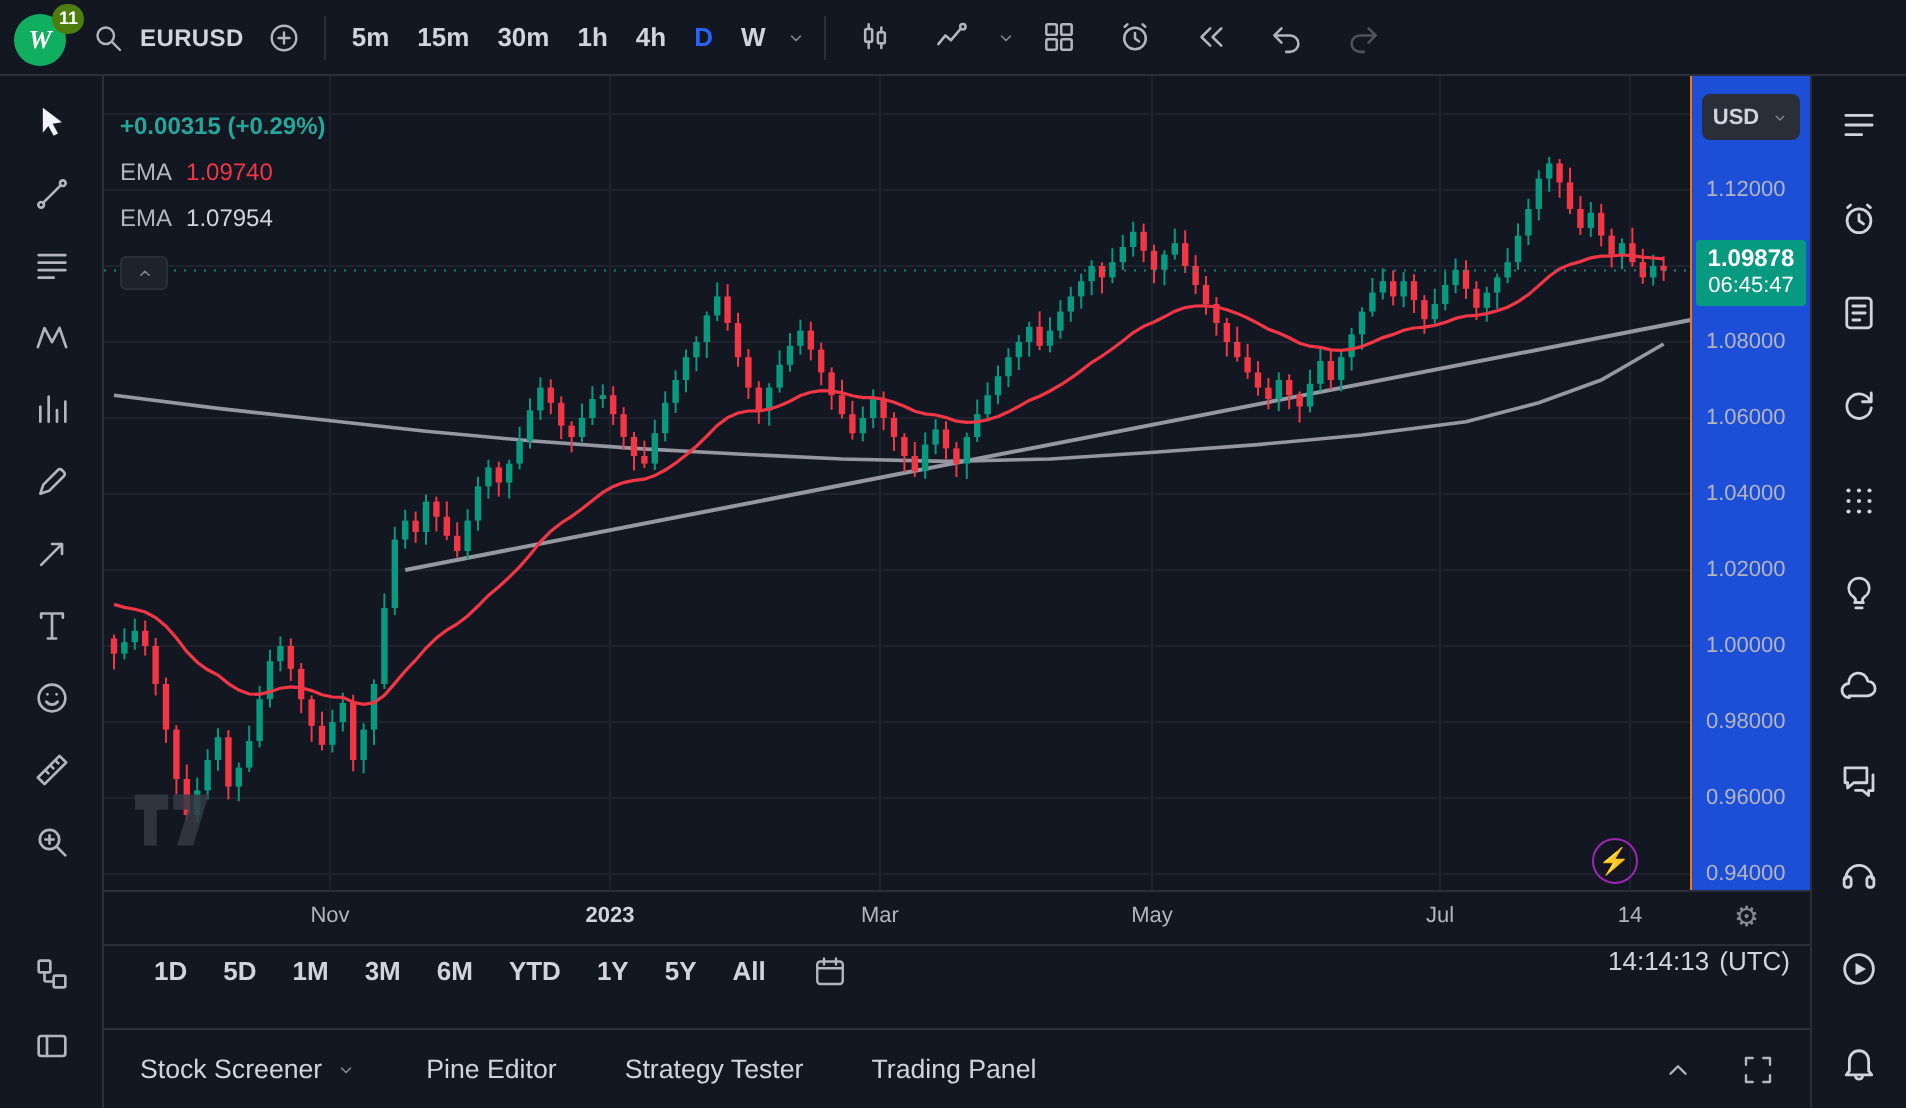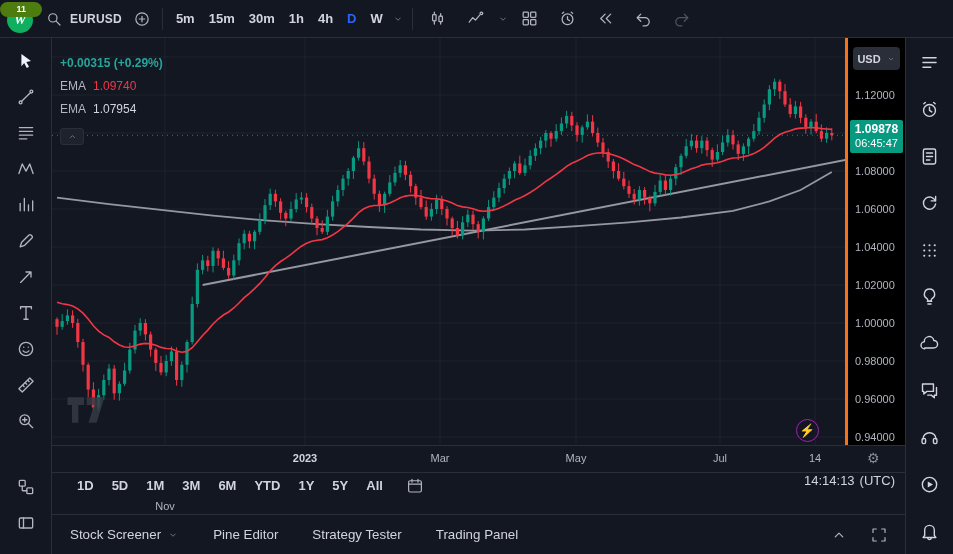--- a/index.html
+++ b/index.html
@@ -6,21 +6,21 @@
   html,body{width:953px;height:554px;overflow:hidden}
   body{background:#131722;color:#d1d4dc;font-family:"Liberation Sans",sans-serif;font-size:12px;position:relative}
   button{font-family:inherit;background:none;border:none;color:inherit;cursor:pointer}
   .ic{display:inline-flex;align-items:center;justify-content:center}
   .ic svg{width:100%;height:100%;fill:none;stroke:currentColor;stroke-width:1.6;stroke-linecap:round;stroke-linejoin:round}
 
   
   .topbar{position:absolute;left:0;top:0;width:953px;height:38px;display:flex;align-items:center;padding:0 6px;border-bottom:1px solid #2a2e39;background:#131722;z-index:10}
   .logo-wrap{position:relative;width:32px;height:30px;margin-right:2px}
   .logo{position:absolute;left:1px;top:3px;width:26px;height:26px;border-radius:50%;background:#0faf5f;color:#fff;display:flex;align-items:center;justify-content:center;font-family:"Liberation Serif",serif;font-style:italic;font-weight:700;font-size:13px}
-  .logo-badge{position:absolute;right:-4px;top:-2px;min-width:15px;height:15px;border-radius:8px;background:#4d7c0f;color:#fff;font-size:9px;font-weight:700;display:flex;align-items:center;justify-content:center;padding:0 16px}
+  .logo-badge{position:absolute;right:-4px;top:-2px;min-width:15px;height:15px;border-radius:8px;background:#4d7c0f;color:#fff;font-size:9px;font-weight:700;display:flex;align-items:center;justify-content:center;padding:0 3px}
   .ibtn{width:28px;height:28px;border-radius:4px;color:#b2b5be;display:flex;align-items:center;justify-content:center}
   .ibtn .ic{width:18px;height:18px}
   .symbol{font-size:12px;font-weight:700;color:#d1d4dc;margin:0 6px 0 2px;letter-spacing:.2px}
   .sep{width:1px;height:22px;background:#2a2e39;margin:0 6px}
   .tf-group{display:flex;align-items:center}
   .tf-btn{height:26px;padding:0 7px;font-size:13px;font-weight:600;color:#d1d4dc;border-radius:4px}
   .tf-btn.active{color:#2962ff}
   .caret-btn{width:16px;height:26px;color:#868993;display:flex;align-items:center;justify-content:center}
   .caret-btn .ic{width:12px;height:12px}
   .tb-tools{display:flex;align-items:center}
@@ -53,21 +53,21 @@
   #chart-svg{position:absolute;left:0;top:0}
   .legend{position:absolute;left:8px;top:18px;z-index:3}
   .lg-change{font-size:12px;font-weight:600}
   .lg-row{margin-top:9px;font-size:12px}
   .lg-row .lg-label{color:#b2b5be;margin-right:7px}
   .lg-collapse{margin-top:12px;width:24px;height:17px;border:1px solid #2a2e39;border-radius:3px;background:#1e222d;color:#868993;display:flex;align-items:center;justify-content:center}
   .lg-collapse .ic{width:11px;height:11px}
   .watermark{position:absolute;left:14px;top:358px;opacity:.85}
   .lightning-btn{position:absolute;left:744px;top:381px;width:23px;height:23px;border:1.5px solid #9c27b0;border-radius:50%;color:#9c27b0;font-size:13px;display:flex;align-items:center;justify-content:center;background:rgba(19,23,34,.4);z-index:3}
 
-  .price-scale{position:relative;width:60px;border-left:3px solid #f97316;background:#000000}
+  .price-scale{position:relative;width:60px;border-left:1px solid #f97316;background:#1d4ed8}
   .usd-btn{position:absolute;top:9px;left:5px;right:5px;height:23px;background:#2a2e39;border-radius:4px;color:#d1d4dc;font-size:11px;font-weight:600;display:flex;align-items:center;justify-content:center;gap:5px}
   .usd-btn .ic{width:10px;height:10px;color:#868993}
   .ps-label{position:absolute;left:7px;font-size:11px;color:#b2b5be}
   .ps-badge{position:absolute;left:2px;right:2px;border-radius:2px;color:#fff;text-align:center;padding:2px 0 3px;line-height:1.2;z-index:2}
   .ps-badge .bp{font-size:12px;font-weight:600}
   .ps-badge .cd{font-size:11px}
 
   .time-axis{position:absolute;left:0;top:407px;right:0;height:27px;border-top:1px solid #2a2e39;font-size:11px;color:#b2b5be}
   .ta-label{position:absolute;top:6px;transform:translateX(-50%)}
   .ta-label.year{color:#d1d4dc;font-weight:600}
@@ -773,21 +773,21 @@
         <span class="ps-label" style="top: 241px;">1.02000</span>
         <span class="ps-label" style="top: 279px;">1.00000</span>
         <span class="ps-label" style="top: 317px;">0.98000</span>
         <span class="ps-label" style="top: 355px;">0.96000</span>
         <span class="ps-label" style="top: 393px;">0.94000</span>
       </div>
   </div>
 
   <div class="time-axis" id="time-axis">
     <span class="axis-gear">⚙</span>
-  <span class="ta-label" style="left: 113px; margin-top: 48px;">Nov</span>
+  <span class="ta-label" style="left: 113px;">Nov</span>
       <span class="ta-label year" style="left: 253px;">2023</span>
       <span class="ta-label" style="left: 388px;">Mar</span>
       <span class="ta-label" style="left: 524px;">May</span>
       <span class="ta-label" style="left: 668px;">Jul</span>
       <span class="ta-label" style="left: 763px;">14</span>
     </div>
 
   <div class="range-bar" id="range-bar">
       <button class="range-btn">1D</button>
       <button class="range-btn">5D</button>

